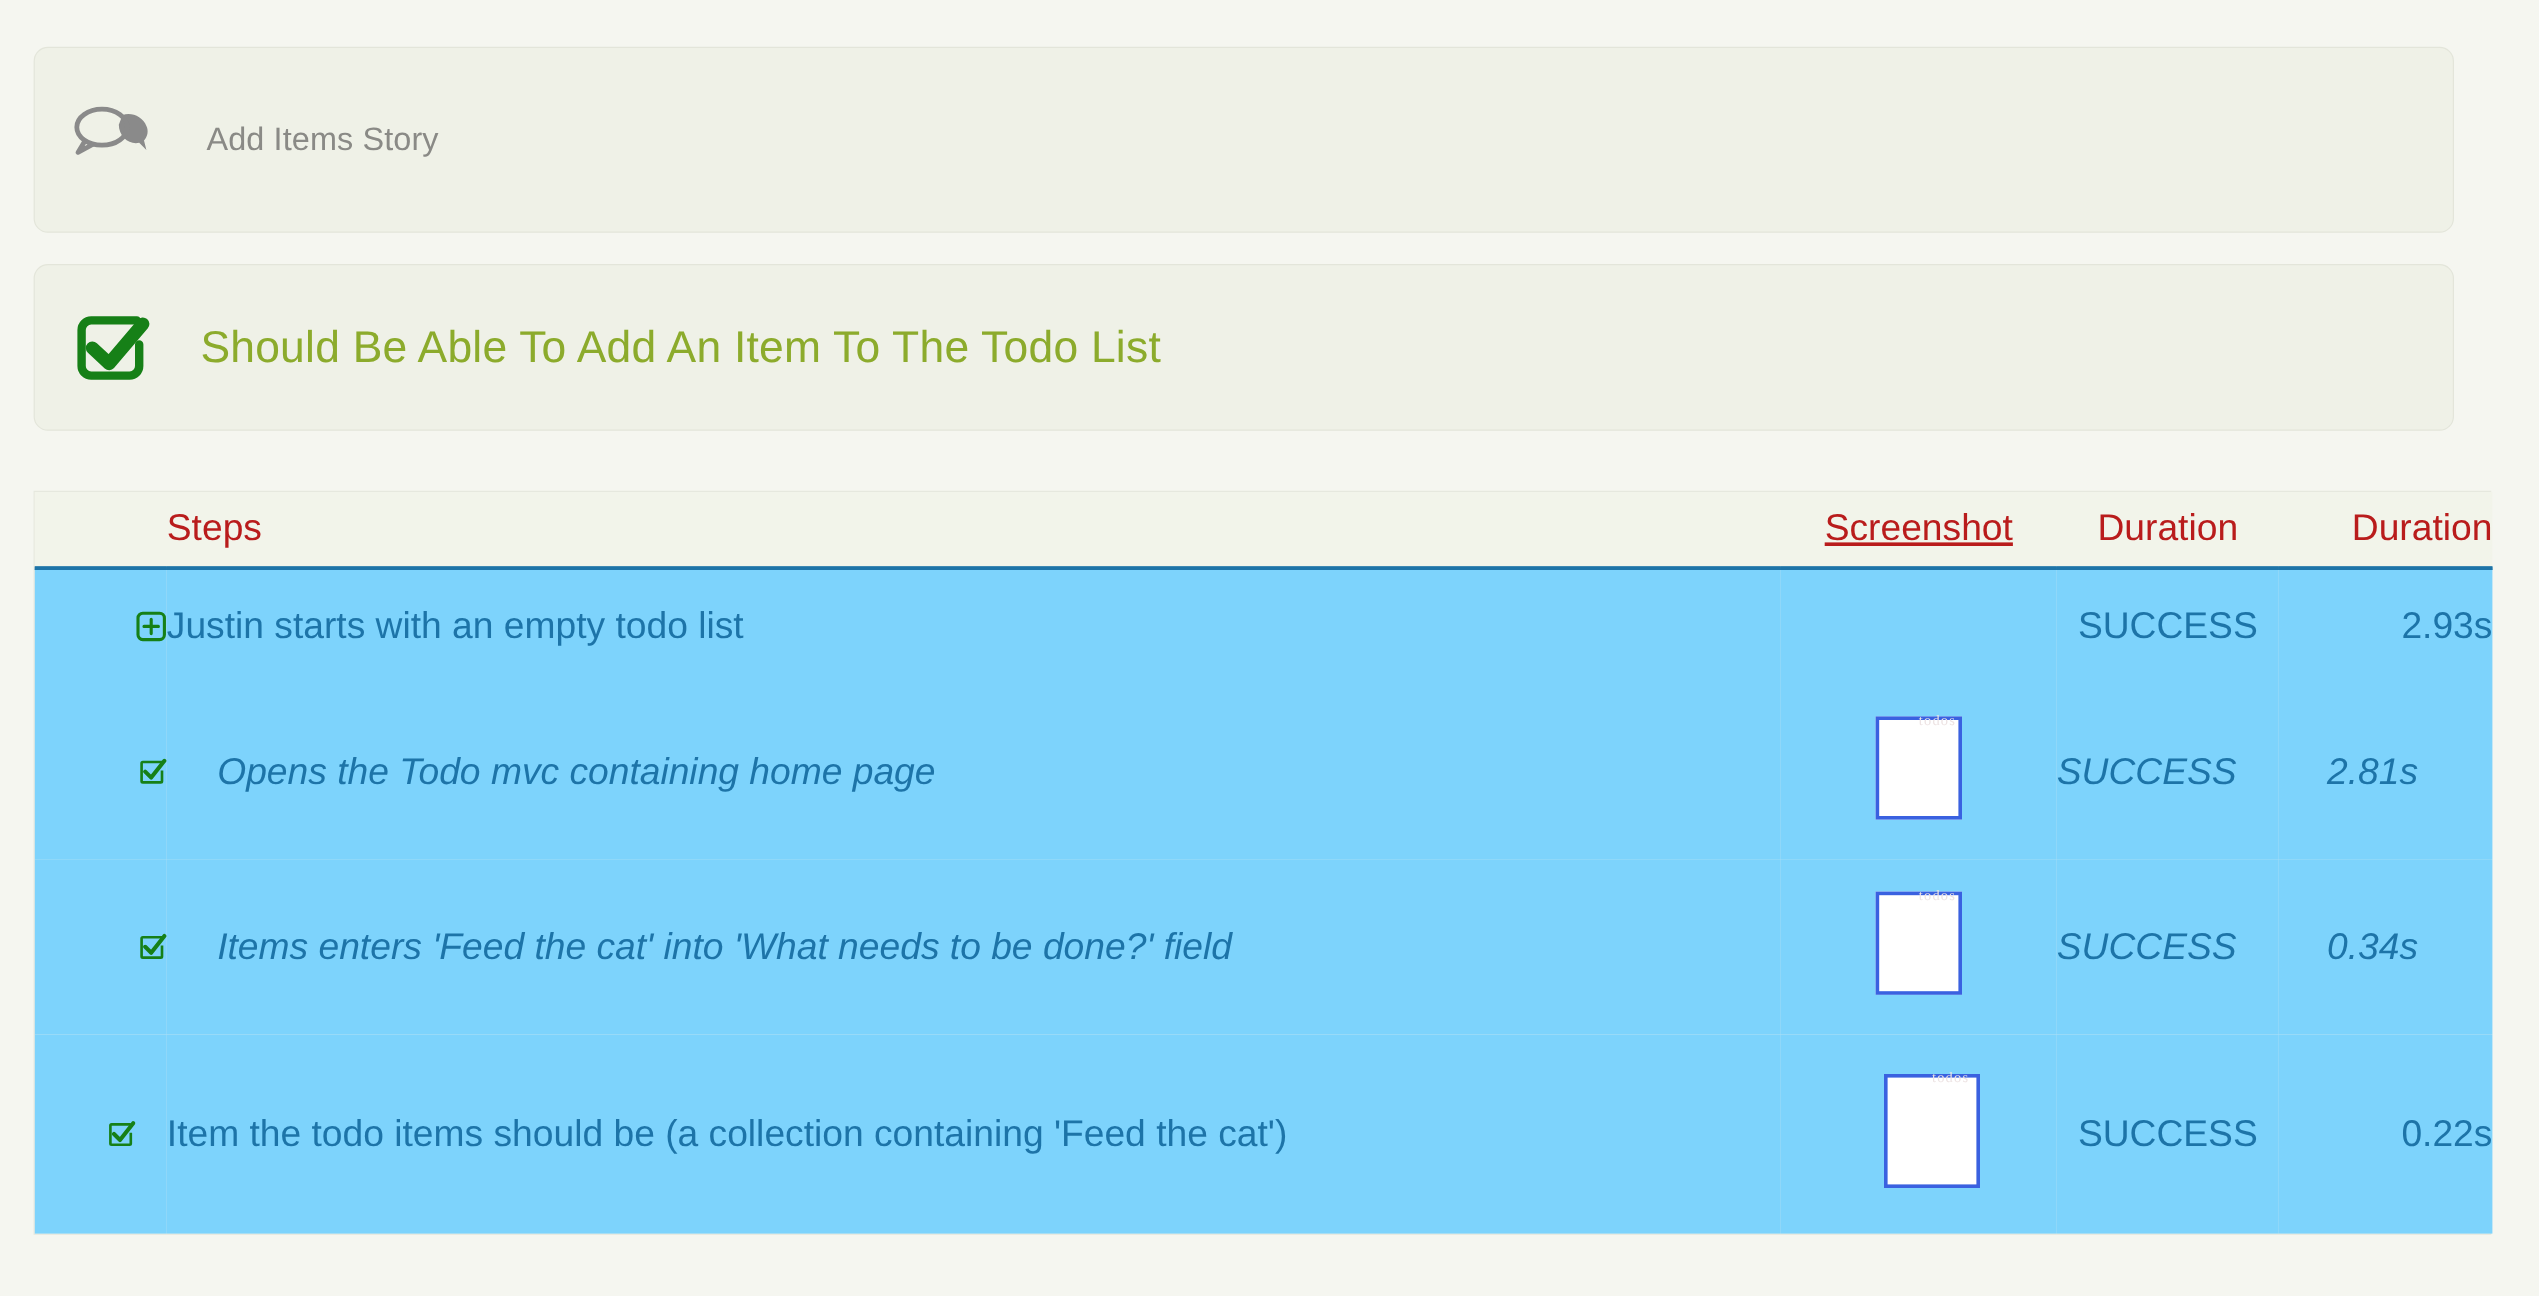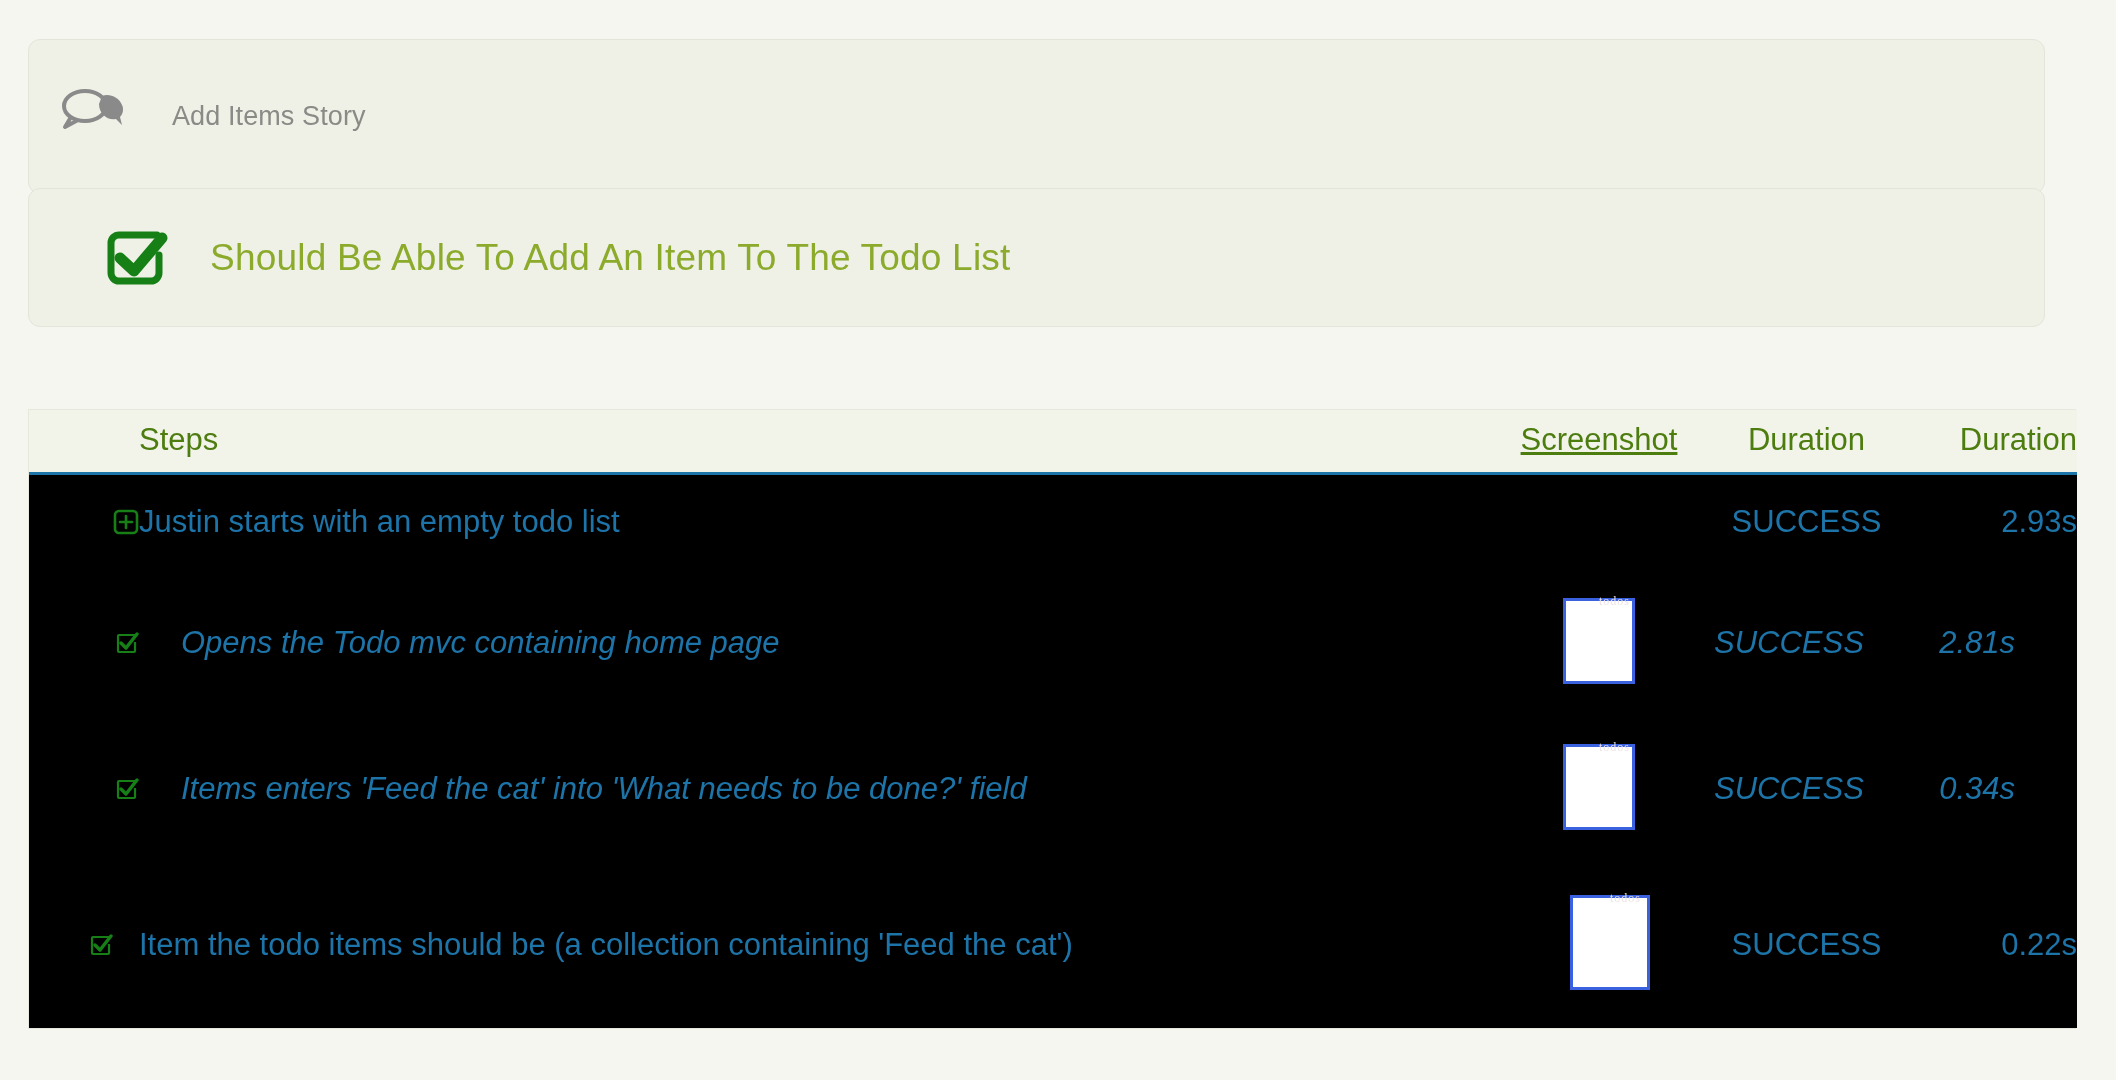--- a/index.html
+++ b/index.html
@@ -28,21 +28,21 @@
     left: 28px;
     width: 2017px;
     box-sizing: border-box;
     background: #eff1e7;
     border: 1px solid #e3e5da;
     border-radius: 12px;
     display: flex;
     align-items: center;
   }
   .panel-story  { top: 39px;  height: 155px; }
-  .panel-test   { top: 188px; height: 139px; padding-left: 43px; }
+  .panel-test   { top: 220px; height: 139px; }
 
   .story-icon {
     margin-left: 30px;
     width: 72px;
     height: 60px;
     flex: 0 0 auto;
     display: flex;
     align-items: center;
     justify-content: center;
   }
@@ -82,31 +82,31 @@
     border: 1px solid #e6e8de;
   }
   table.steps {
     width: 100%;
     border-collapse: collapse;
     table-layout: fixed;
   }
   table.steps th {
     font-weight: normal;
     font-size: 31px;
-    color: #4d7c0f;
+    color: #b91c1c;
     padding: 12px 0 14px 0;
     vertical-align: middle;
     background: #f2f4ea;
   }
   table.steps thead tr {
     border-bottom: 3px solid #1d74a8;
   }
   table.steps td {
     vertical-align: middle;
-    background: #000000;
+    background: #7dd3fc;
     padding: 0;
   }
 
   .col-icon      { width: 110px; }
   .col-step      { width: 1345px; }
   .col-shot      { width: 230px; }
   .col-outcome   { width: 185px; }
   .col-duration  { width: 178px; }
 
   th.h-steps    { text-align: left;   padding-left: 42px; }

